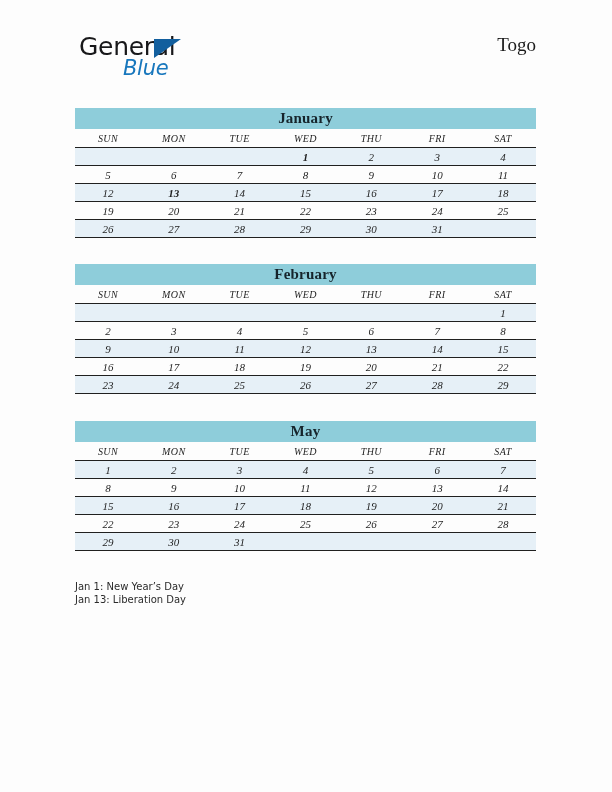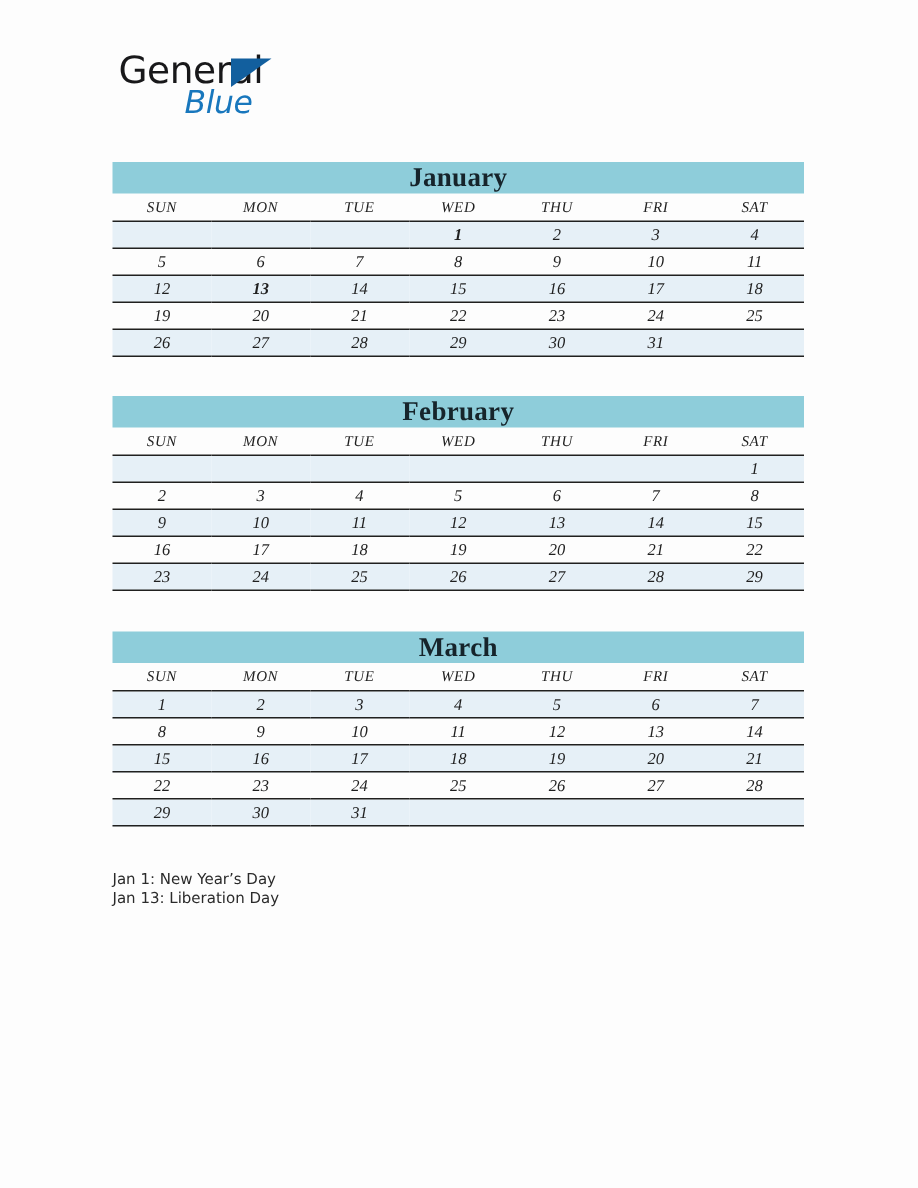--- a/index.html
+++ b/index.html
@@ -88,21 +88,21 @@
     width: 461px;
   }
   #month-block-0 { top: 108px; }
   #month-block-1 { top: 264px; }
   #month-block-2 { top: 421px; }
 
   .month-title-bar {
     height: 21px;
     background: #8ecdda;
     text-align: center;
-    font-size: 18px;
+    font-size: 15px;
     font-weight: bold;
     color: #16242b;
     line-height: 21px;
     letter-spacing: 0.2px;
   }
 
   table.month-table {
     width: 461px;
     border-collapse: collapse;
     table-layout: fixed;
@@ -155,20 +155,21 @@
 
 <div id="page-header">
 
   <div id="brand-logo">
     <span id="brand-word-general">General</span>
     <span id="brand-triangle"></span>
     <span id="brand-word-blue">Blue</span>
   </div>
 
   <div id="title-block">
+    <div id="country-subtitle">Togo</div>
   </div>
 
 </div>
 
 <div id="months-container">
     <div class="month-block" id="month-block-0">
       <div class="month-title-bar">January</div>
       <table class="month-table">
         <thead>
           <tr>
@@ -287,21 +288,21 @@
             <td>25</td>
             <td>26</td>
             <td>27</td>
             <td>28</td>
             <td>29</td>
           </tr>
         </tbody>
       </table>
     </div>
     <div class="month-block" id="month-block-2">
-      <div class="month-title-bar">March</div>
+      <div class="month-title-bar">May</div>
       <table class="month-table">
         <thead>
           <tr>
             <th>SUN</th>
             <th>MON</th>
             <th>TUE</th>
             <th>WED</th>
             <th>THU</th>
             <th>FRI</th>
             <th>SAT</th>

